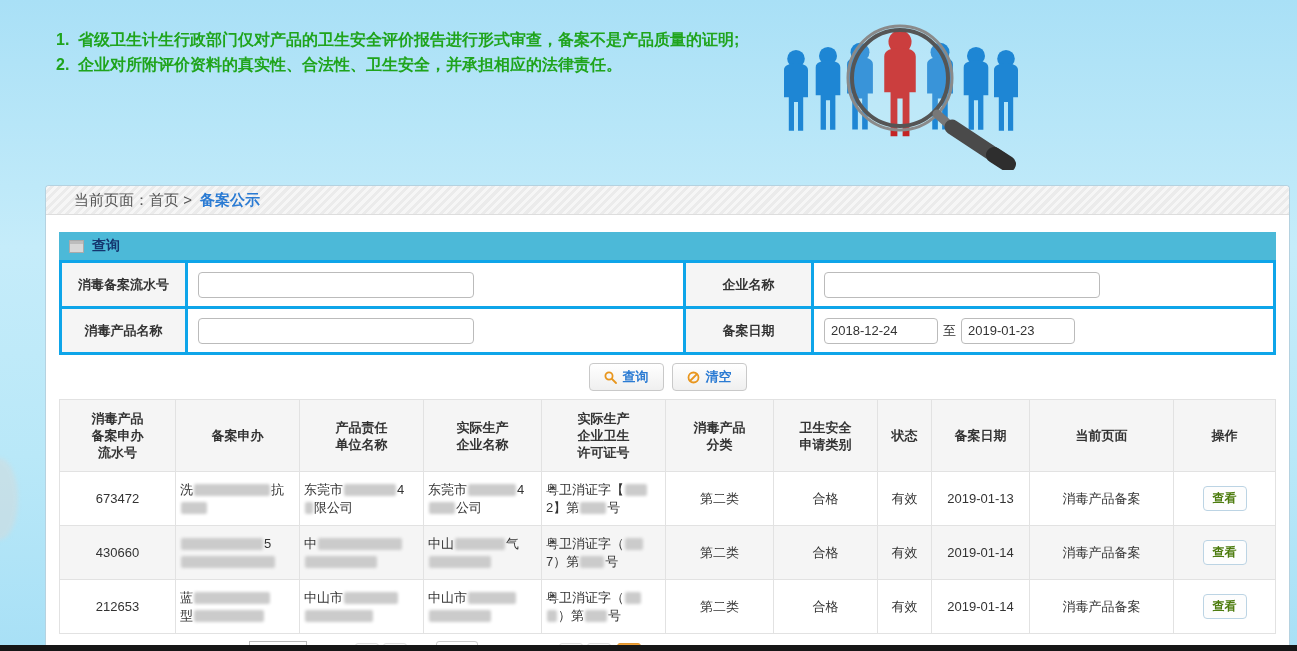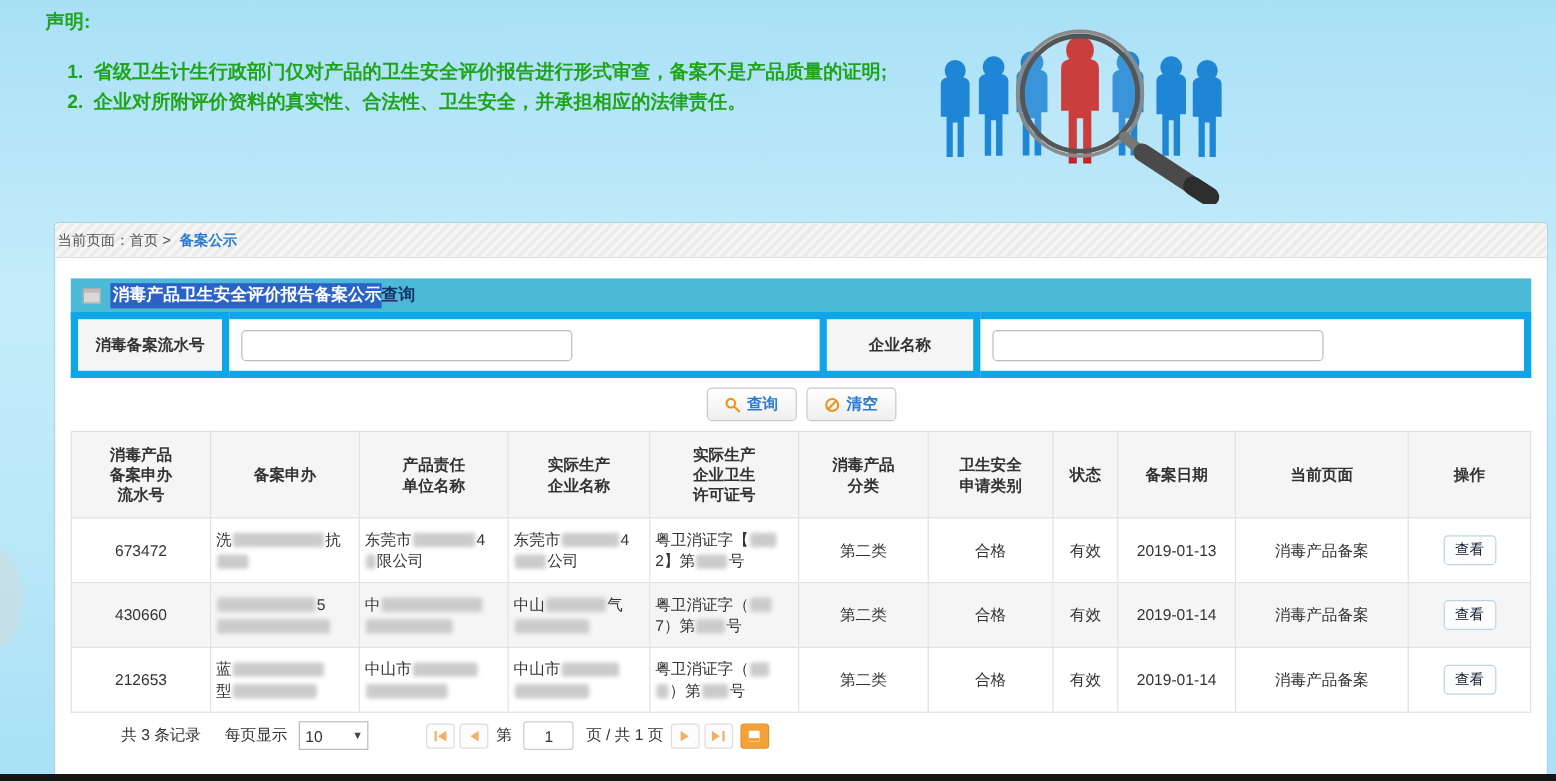--- a/index.html
+++ b/index.html
@@ -14,34 +14,34 @@
   .decl-items{margin-top:20px;}
   .decl-item{display:flex;font-size:16px;line-height:23px;margin-bottom:2px;}
   .decl-num{width:22px;flex:none;margin-left:18px;}
   .decl-text{width:690px;}
   
   .hero{position:absolute;left:780px;top:10px;width:250px;height:160px;}
   
   .panel{position:absolute;left:45px;top:185px;width:1245px;height:460px;
     background:#fff;border:1px solid #b5d2e0;border-bottom:none;box-sizing:border-box;
     border-top-left-radius:4px;border-top-right-radius:4px;}
-  .breadcrumb{height:28px;line-height:28px;padding-left:2px;font-size:12px;color:#555;
+  .breadcrumb{height:28px;line-height:28px;padding-left:28px;font-size:15px;color:#555;
     background:repeating-linear-gradient(135deg,#f6f6f6 0px,#f6f6f6 3px,#ebebeb 3px,#ebebeb 6px);
     border-bottom:1px solid #ddd;border-top-left-radius:4px;border-top-right-radius:4px;}
   .crumb-link{color:#2b7bd3;font-weight:bold;text-decoration:none;cursor:pointer;margin-left:4px;}
   .panel-inner{padding:17px 13px 0 13px;}
   
   .section-bar{height:28px;background:#4cb9d8;display:flex;align-items:center;padding-left:10px;}
   .sec-icon{width:13px;height:11px;background:#d8d8d8;border:1px solid #aaa;margin-right:8px;
     box-shadow:inset 0 3px 0 #bdbdbd;}
   .sec-highlight{background:#2a62c6;color:#fff;font-weight:bold;font-size:14px;padding:1px 0 2px 2px;}
   .sec-rest{color:#14356e;font-weight:bold;font-size:14px;}
   
   .form-table{width:100%;border-collapse:collapse;table-layout:fixed;}
-  .form-table td{border:6px solid #0ea5e9;height:41px;}
+  .form-table td{border:3px solid #0ea5e9;height:41px;}
   .form-label{background:#f5f5f5;text-align:center;font-size:13px;font-weight:bold;color:#333;}
   .form-input-cell{background:#fff;padding-left:10px;}
   .txt-input{width:262px;height:24px;border:1px solid #bbb;border-radius:4px;padding:0 6px;
     font-size:13px;color:#333;outline:none;}
   .date-input{width:100px;height:24px;border:1px solid #bbb;border-radius:4px;padding:0 6px;
     font-size:13px;color:#333;outline:none;}
   .date-sep{font-size:13px;color:#333;margin:0 5px;}
   
   .btn-row{height:44px;display:flex;align-items:center;justify-content:center;gap:8px;}
   .form-btn{display:inline-flex;align-items:center;gap:6px;border:1px solid #c9c9c9;border-radius:4px;
@@ -50,22 +50,22 @@
   
   .data-table{width:100%;border-collapse:collapse;table-layout:fixed;}
   .data-table th{background:#f5f5f5;border:1px solid #e2e2e2;font-size:13px;font-weight:bold;
     color:#333;height:69px;white-space:pre-line;line-height:17px;}
   .data-table td{border:1px solid #e2e2e2;font-size:13px;color:#333;height:49px;
     text-align:center;line-height:18px;padding:2px 4px;overflow:hidden;}
   .data-table tbody tr:nth-child(2){background:#f5f5f5;}
   .cell-left{text-align:left !important;}
   .redact{display:inline-block;background:#cbcbcb;height:12px;border-radius:2px;
     filter:blur(1.6px);vertical-align:middle;margin:0 1px;}
-  .view-btn{border:1px solid #bcd4e4;border-radius:4px;background:#fdfdfd;color:#0f172a;
-    font-weight:normal;font-size:12px;padding:3px 9px;cursor:pointer;font-family:inherit;}
+  .view-btn{border:1px solid #bcd4e4;border-radius:4px;background:#fdfdfd;color:#4d7c0f;
+    font-weight:bold;font-size:12px;padding:3px 9px;cursor:pointer;font-family:inherit;}
   
   .footer-bar{height:38px;display:flex;align-items:center;font-size:13px;color:#333;padding-left:42px;gap:6px;}
   .pp-select{display:inline-flex;align-items:center;justify-content:space-between;width:48px;height:22px;
     border:1px solid #bbb;background:#fff;padding:0 4px;margin-left:4px;cursor:pointer;}
   .pp-caret{font-size:9px;color:#444;}
   .pager{display:flex;align-items:center;gap:4px;margin-left:42px;}
   .pg-btn{width:24px;height:21px;border:1px solid #ddd;border-radius:3px;background:#fcfcfc;
     display:inline-flex;align-items:center;justify-content:center;cursor:pointer;padding:0;}
   .pg-btn svg{display:block;}
   .page-input{width:36px;height:20px;border:1px solid #ccc;border-radius:3px;text-align:center;
@@ -76,21 +76,20 @@
   .export-inner{width:9px;height:9px;background:#fff;border-radius:1px;box-shadow:inset 0 -3px 0 #f2a238;}
   
   .left-blob{position:absolute;left:-20px;top:458px;width:38px;height:82px;border-radius:50%;
     background:#d5dada;opacity:.5;filter:blur(2px);}
   .bottom-strip{position:absolute;left:0;bottom:0;width:1297px;height:6px;background:#161616;}
 </style>
 </head>
 <body>
 
 <div class="declaration">
-  <div class="decl-title">声明:</div>
   <div class="decl-items">
     <div class="decl-item">
       <span class="decl-num">1.</span>
       <span class="decl-text">省级卫生计生行政部门仅对产品的卫生安全评价报告进行形式审查，备案不是产品质量的证明;</span>
     </div>
     <div class="decl-item">
       <span class="decl-num">2.</span>
       <span class="decl-text">企业对所附评价资料的真实性、合法性、卫生安全，并承担相应的法律责任。</span>
     </div>
   </div>
@@ -127,40 +126,49 @@
 
   <div class="breadcrumb">
     <span>当前页面：首页 &gt;</span>
     <a class="crumb-link">备案公示</a>
   </div>
 
   <div class="panel-inner">
 
     <div class="section-bar">
       <span class="sec-icon"></span>
-      <span class="sec-highlight">消毒产品卫生安全评价报告备案公示</span>
       <span class="sec-rest">查询</span>
     </div>
 
     <table class="form-table">
       <colgroup>
           <col style="width:126px">
           <col style="width:498px">
           <col style="width:128px">
           <col>
         </colgroup>
       <tbody>
           <tr>
         <td class="form-label">消毒备案流水号</td>
         <td class="form-input-cell">
           <input class="txt-input" type="text" value="" style="">
         </td>
         <td class="form-label">企业名称</td>
         <td class="form-input-cell">
           <input class="txt-input" type="text" value="" style="">
+        </td>
+      </tr>
+      <tr>
+        <td class="form-label">消毒产品名称</td>
+        <td class="form-input-cell">
+          <input class="txt-input" type="text" value="" style="">
+        </td>
+        <td class="form-label">备案日期</td>
+        <td class="form-input-cell">
+          <input class="date-input" type="text" value="2018-12-24" style=""><span class="date-sep">至</span><input class="date-input" type="text" value="2019-01-23" style="">
         </td>
       </tr>
     </tbody>
       </table>
 
     <div class="btn-row">
       <button class="form-btn">
         <svg width="13" height="13" viewBox="0 0 13 13">
           <circle cx="5" cy="5" r="3.6" fill="none" stroke="#e8961e" stroke-width="1.8"></circle>
           <line x1="8" y1="8" x2="12" y2="12" stroke="#e8961e" stroke-width="1.8" stroke-linecap="round"></line>

